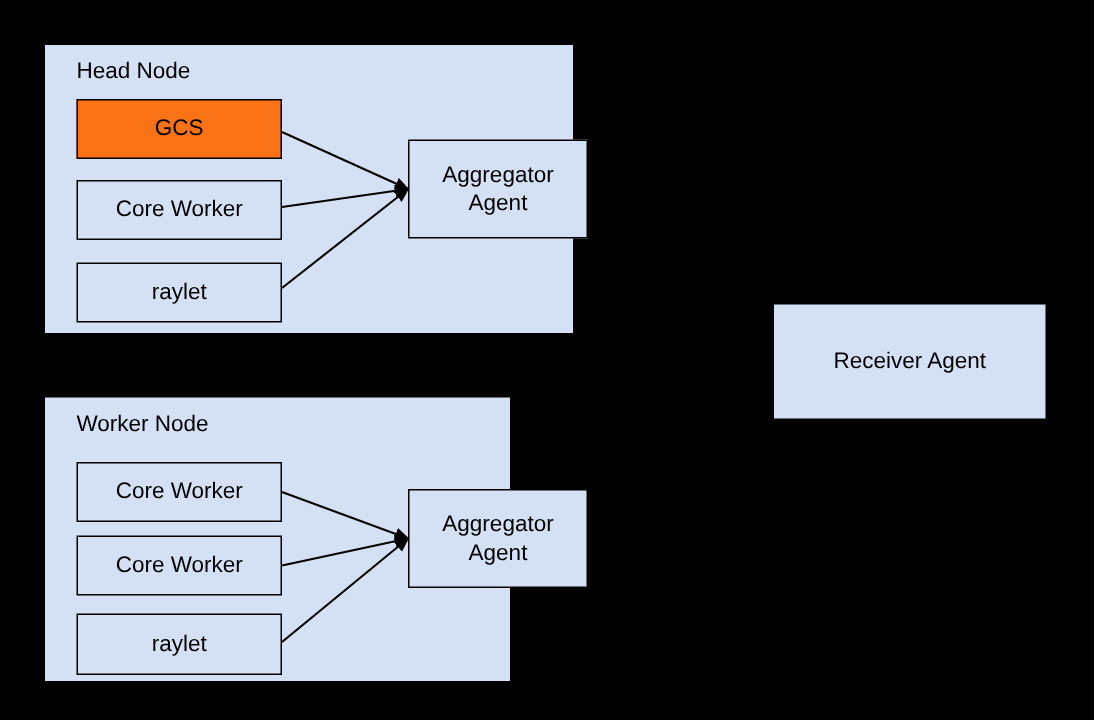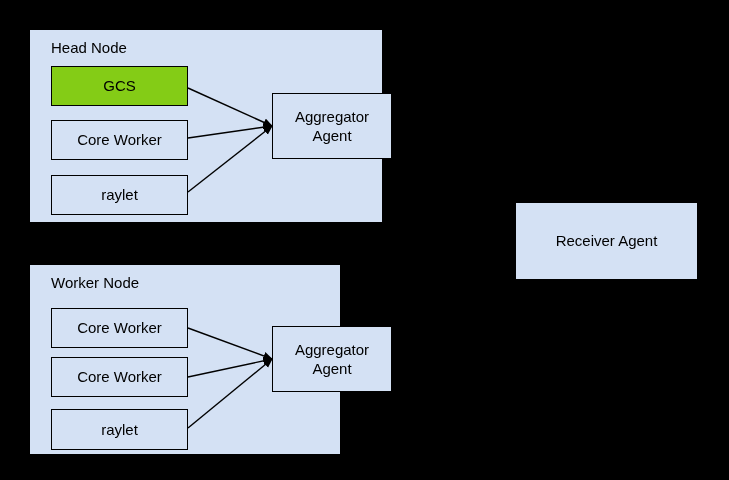--- a/index.html
+++ b/index.html
@@ -81,21 +81,21 @@
 </style>
 </head>
 <body>
 
 <div id="canvas" style="background: rgb(0, 0, 0);">
 
   <div class="node-container" id="box-head-node" style="left: 30px; top: 30px; width: 352px; height: 192px; background: rgb(212, 225, 244);">
     <div class="node-title">Head Node</div>
   </div>
 
-  <div class="proc-box" id="box-gcs" style="left: 51px; top: 66px; width: 137px; height: 40px; background: #84cc16;">GCS</div>
+  <div class="proc-box" id="box-gcs" style="left: 51px; top: 66px; width: 137px; height: 40px; background: #f97316;">GCS</div>
   <div class="proc-box" id="box-core-worker-head" style="left: 51px; top: 120px; width: 137px; height: 40px; background: rgb(212, 225, 244);">Core Worker</div>
   <div class="proc-box" id="box-raylet-head" style="left: 51px; top: 175px; width: 137px; height: 40px; background: rgb(212, 225, 244);">raylet</div>
   <div class="agg-box" id="box-agg-head" style="left: 272px; top: 93px; width: 120px; height: 66px; background: rgb(212, 225, 244);">Aggregator
 Agent</div>
 
   <div class="node-container" id="box-worker-node" style="left: 30px; top: 265px; width: 310px; height: 189px; background: rgb(212, 225, 244);">
     <div class="node-title">Worker Node</div>
   </div>
 
   <div class="proc-box" id="box-core-worker-1" style="left: 51px; top: 308px; width: 137px; height: 40px; background: rgb(212, 225, 244);">Core Worker</div>

